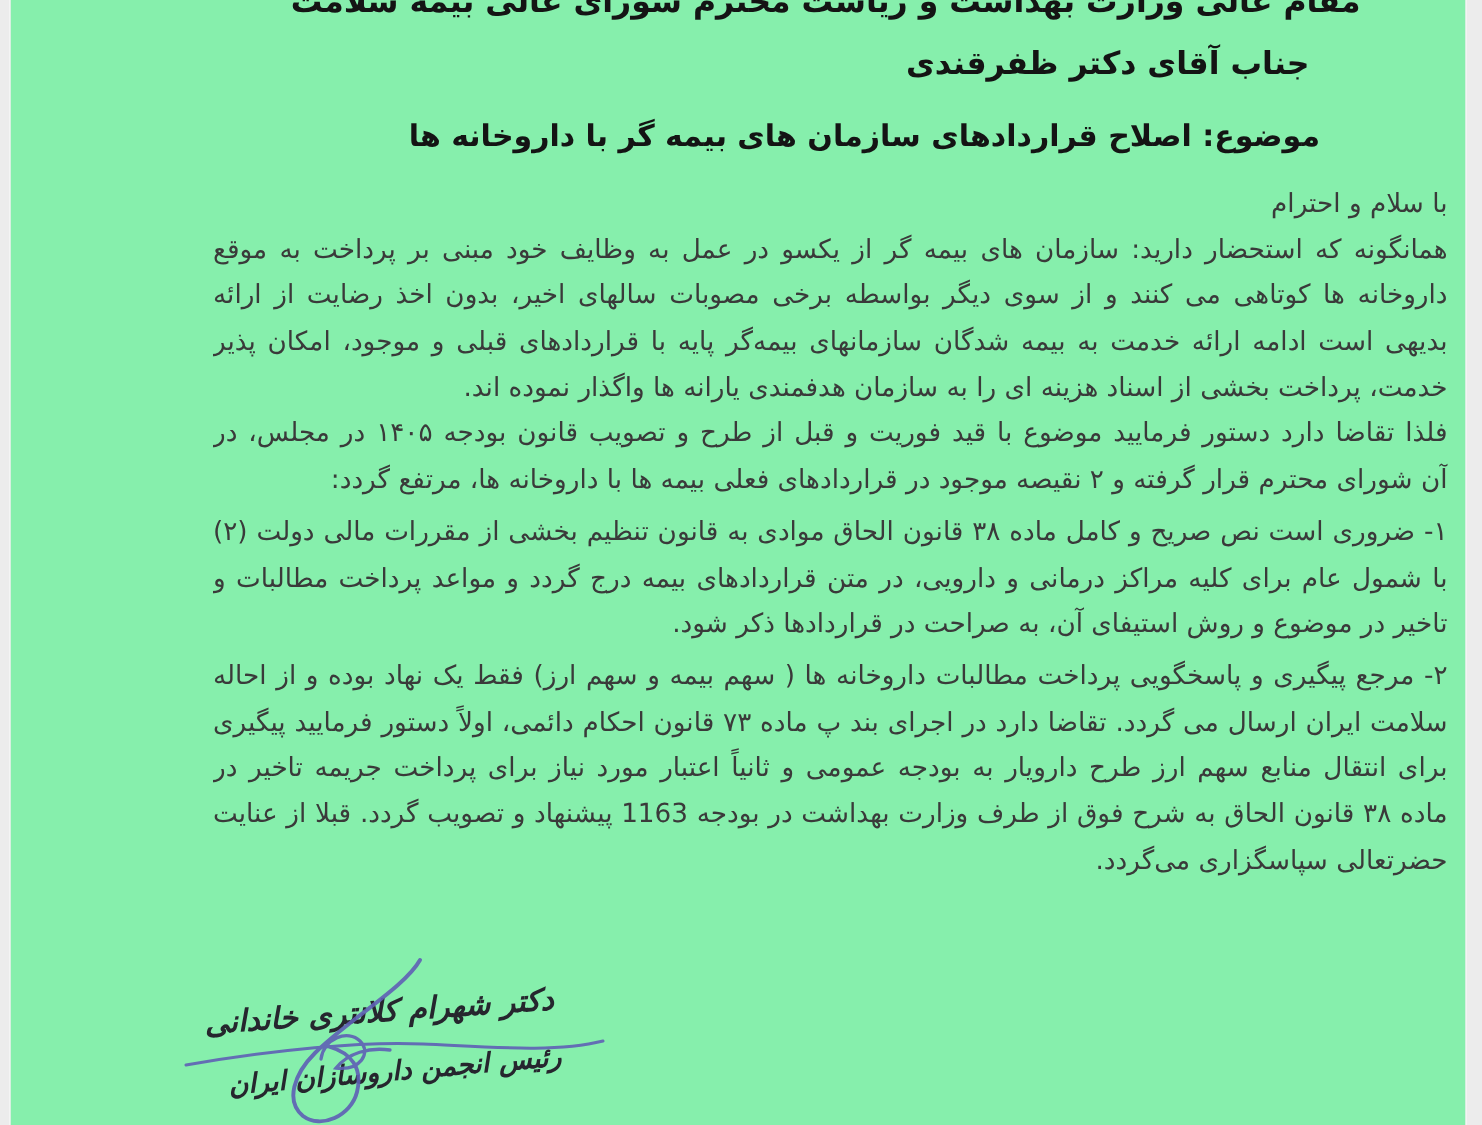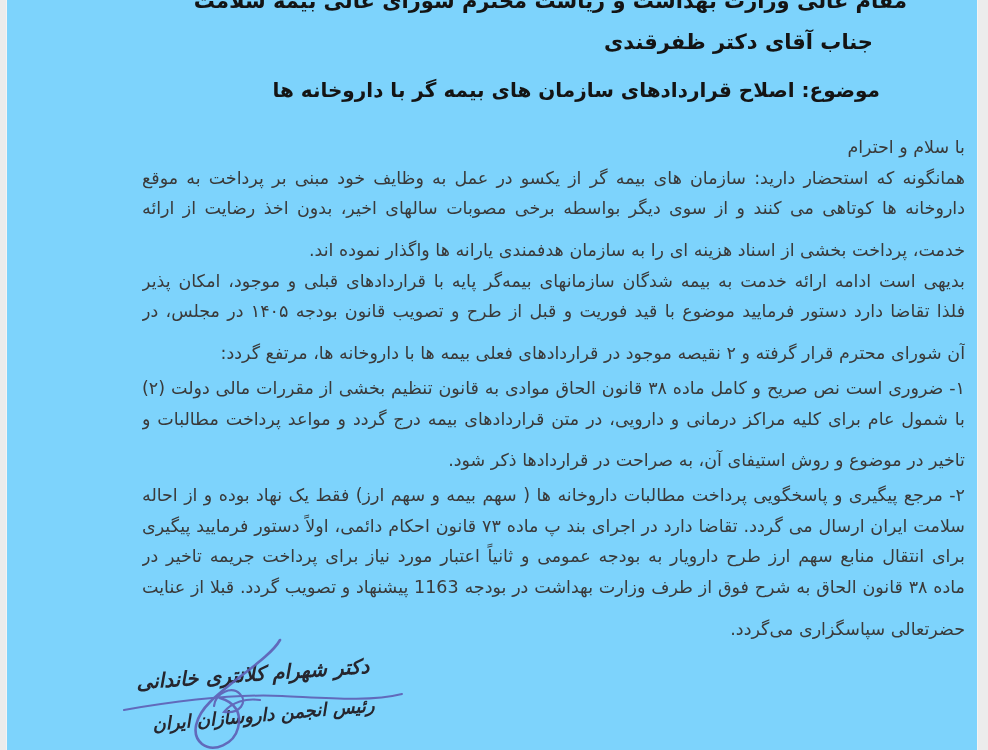--- a/index.html
+++ b/index.html
@@ -1,19 +1,19 @@
 <!DOCTYPE html>
 <html lang="fa" dir="rtl"><head>
 <meta charset="utf-8">
 <style>
   html,body{margin:0;padding:0;background:#ffffff;}
   #page{
     position:relative;
     width:988px;height:750px;
-    background:#7dd3fc;
+    background:#86efac;
     overflow:hidden;
     font-family:"DejaVu Sans", sans-serif;
     direction:rtl;
   }
   .edge{position:absolute;top:0;bottom:0;background:#ececec;}
   .edge.left{left:0;width:6px;border-right:1px solid #f4f4f4;}
   .edge.right{right:0;width:10px;border-left:1px solid #f4f4f4;}
 
   .hdr{
     position:absolute;
@@ -31,21 +31,21 @@
     color:#3a3a3a;
     font-size:17.5px;
   }
   .ln{
     height:30.7px;
     line-height:30.7px;
     direction:rtl;
     overflow:hidden;
   }
   .j{text-align:justify;text-align-last:justify;margin-left:20px;}
-  .e{text-align:right;text-align-last:right;margin-top:11px;}
+  .e{text-align:right;text-align-last:right;}
   .mt{margin-top:4px;}
 
   #signature-block{position:absolute;left:0;top:0;width:988px;height:750px;pointer-events:none;}
   #signer-name{
     position:absolute;left:136px;top:662px;
     font-size:20px;font-style:italic;font-weight:600;
     color:#26262e;white-space:nowrap;
     transform:rotate(-4deg);
   }
   #signer-title{
@@ -64,22 +64,22 @@
   <div class="edge right"></div>
 
   <div class="hdr" id="recipient1">مقام عالی وزارت بهداشت و ریاست محترم شورای عالی بیمه سلامت</div>
   <div class="hdr" id="recipient2">جناب آقای دکتر ظفرقندی</div>
   <div class="hdr" id="subject">موضوع: اصلاح قراردادهای سازمان های بیمه گر با داروخانه ها</div>
 
   <div id="body-text">
     <div class="ln e">با سلام و احترام</div>
     <div class="ln j">همانگونه که استحضار دارید: سازمان های بیمه گر از یکسو در عمل به وظایف خود مبنی بر پرداخت به موقع مطالبات</div>
     <div class="ln j">داروخانه ها کوتاهی می کنند و از سوی دیگر بواسطه برخی مصوبات سالهای اخیر، بدون اخذ رضایت از ارائه دهندگان</div>
+    <div class="ln j">بدیهی است ادامه ارائه خدمت به بیمه شدگان سازمانهای بیمه‌گر پایه با قراردادهای قبلی و موجود، امکان پذیر نیست؛</div>
     <div class="ln e">خدمت، پرداخت بخشی از اسناد هزینه ای را به سازمان هدفمندی یارانه ها واگذار نموده اند.</div>
-    <div class="ln j">بدیهی است ادامه ارائه خدمت به بیمه شدگان سازمانهای بیمه‌گر پایه با قراردادهای قبلی و موجود، امکان پذیر نیست؛</div>
     <div class="ln j">فلذا تقاضا دارد دستور فرمایید موضوع با قید فوریت و قبل از طرح و تصویب قانون بودجه ۱۴۰۵ در مجلس، در دستور کار</div>
     <div class="ln e">آن شورای محترم قرار گرفته و ۲ نقیصه موجود در قراردادهای فعلی بیمه ها با داروخانه ها، مرتفع گردد:</div>
     <div class="ln j mt">۱- ضروری است نص صریح و کامل ماده ۳۸ قانون الحاق موادی به قانون تنظیم بخشی از مقررات مالی دولت (۲) ۱۳۹۳،</div>
     <div class="ln j">با شمول عام برای کلیه مراکز درمانی و دارویی، در متن قراردادهای بیمه درج گردد و مواعد پرداخت مطالبات و جرایم</div>
     <div class="ln e">تاخیر در موضوع و روش استیفای آن، به صراحت در قراردادها ذکر شود.</div>
     <div class="ln j mt">۲- مرجع پیگیری و پاسخگویی پرداخت مطالبات داروخانه ها ( سهم بیمه و سهم ارز) فقط یک نهاد بوده و از احاله مطالبات</div>
     <div class="ln j">سلامت ایران ارسال می گردد. تقاضا دارد در اجرای بند پ ماده ۷۳ قانون احکام دائمی، اولاً دستور فرمایید پیگیری لازم</div>
     <div class="ln j">برای انتقال منابع سهم ارز طرح دارویار به بودجه عمومی و ثانیاً اعتبار مورد نیاز برای پرداخت جریمه تاخیر در تأدیه، وفق</div>
     <div class="ln j">ماده ۳۸ قانون الحاق به شرح فوق از طرف وزارت بهداشت در بودجه 1163 پیشنهاد و تصویب گردد. قبلا از عنایت</div>
     <div class="ln e">حضرتعالی سپاسگزاری می‌گردد.</div>

